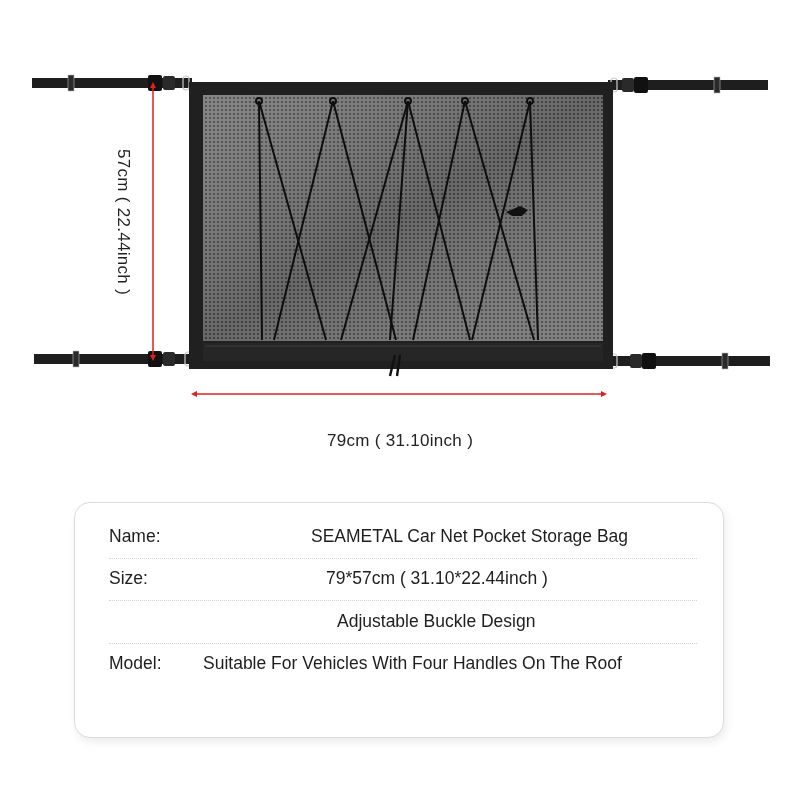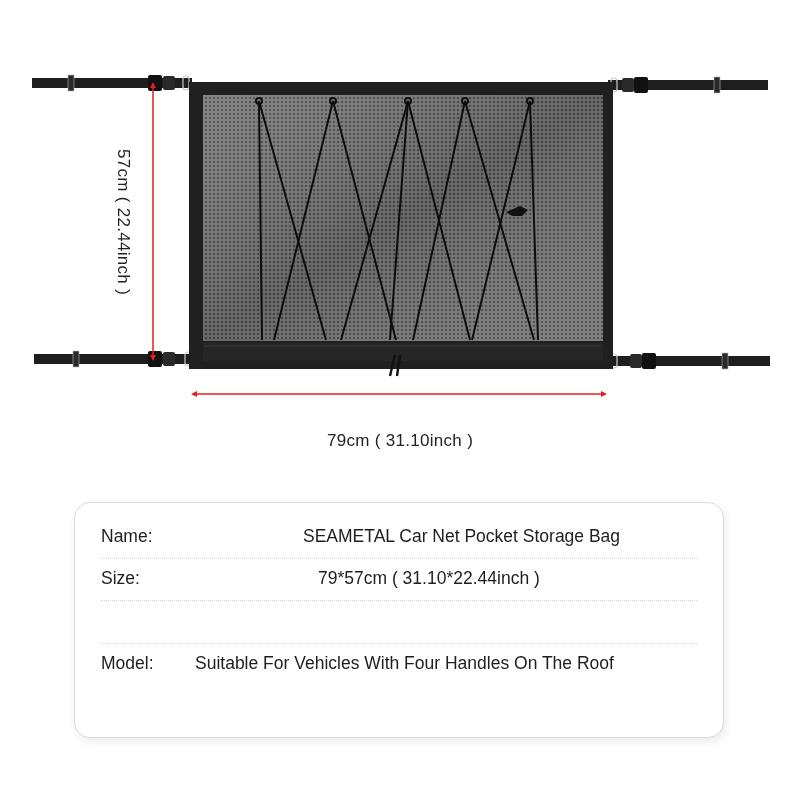--- a/index.html
+++ b/index.html
@@ -52,21 +52,21 @@
       position: absolute;
       left: 74px;
       top: 502px;
       width: 650px;
       height: 236px;
       border: 1px solid #dcdcdc;
       border-radius: 16px;
       background: #ffffff;
       box-shadow: 2px 4px 8px rgba(0,0,0,0.08);
       box-sizing: border-box;
-      padding: 12px 26px 0 26px;
+      padding: 12px 26px 0 34px;
     }
     .spec-row {
       position: relative;
       height: 42.5px;
       display: flex;
       align-items: center;
       font-size: 17.5px;
       color: #1e1e1e;
     }
     .spec-row + .spec-row::before {
@@ -187,18 +187,19 @@
 <div class="spec-card">
   <div class="spec-row">
     <span class="spec-label">Name:</span>
     <span class="spec-value" style="left:162px;margin-left:40px;">SEAMETAL Car Net Pocket Storage Bag</span>
   </div>
   <div class="spec-row">
     <span class="spec-label">Size:</span>
     <span class="spec-value" style="left:217px;">79*57cm ( 31.10*22.44inch )</span>
   </div>
   <div class="spec-row">
+    <span class="spec-value" style="left:228px;">Adjustable Buckle Design</span>
   </div>
   <div class="spec-row">
     <span class="spec-label">Model:</span>
     <span class="spec-value" style="left:94px;">Suitable For Vehicles With Four Handles On The Roof</span>
   </div>
 </div>
 
 </body></html>

